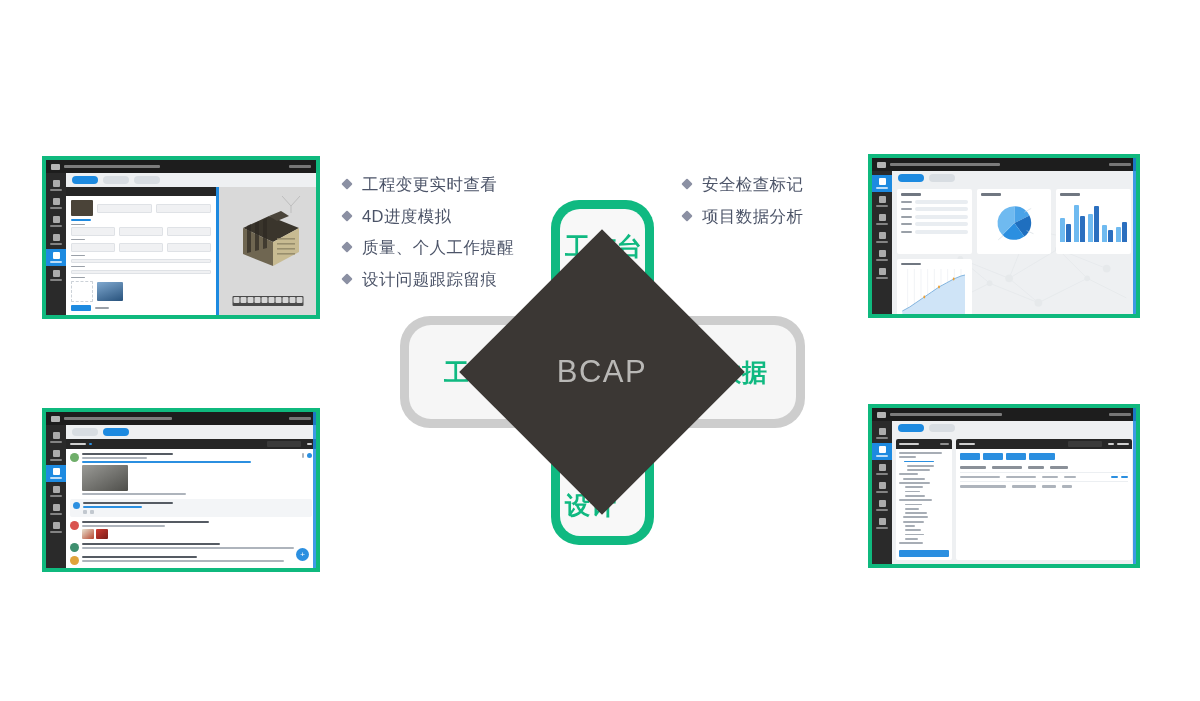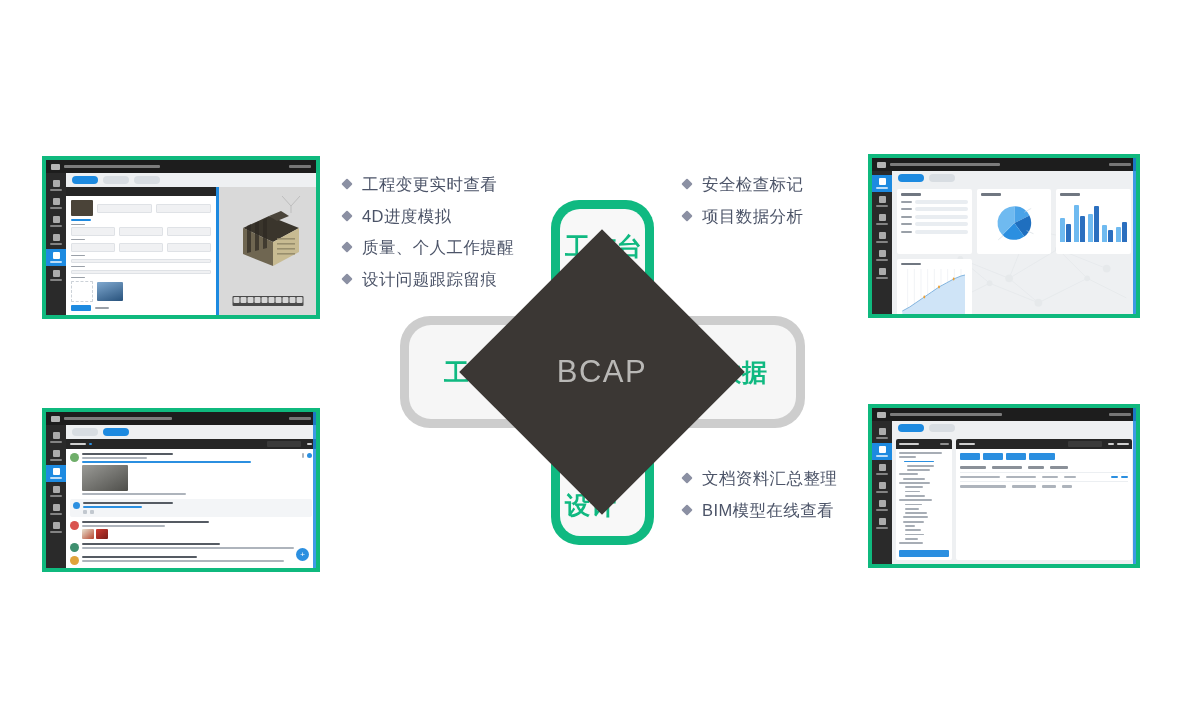--- a/index.html
+++ b/index.html
@@ -232,30 +232,20 @@
       <span class="feat-bullet"></span>
       <span class="feat-text">安全检查标记</span>
     </div>
     <div class="feat-item">
       <span class="feat-bullet"></span>
       <span class="feat-text">项目数据分析</span>
     </div>
   </div>
 
 
-  <div class="feat-list" id="list-br">
-    <div class="feat-item">
-      <span class="feat-bullet"></span>
-      <span class="feat-text">文档资料汇总整理</span>
-    </div>
-    <div class="feat-item">
-      <span class="feat-bullet"></span>
-      <span class="feat-text">BIM模型在线查看</span>
-    </div>
-  </div>
 
   <div class="cross">
 
     <div class="bar-h">
       <div class="bar-h-inner"></div>
     </div>
 
     <div class="bar-v">
       <div class="bar-v-inner"></div>
     </div>

